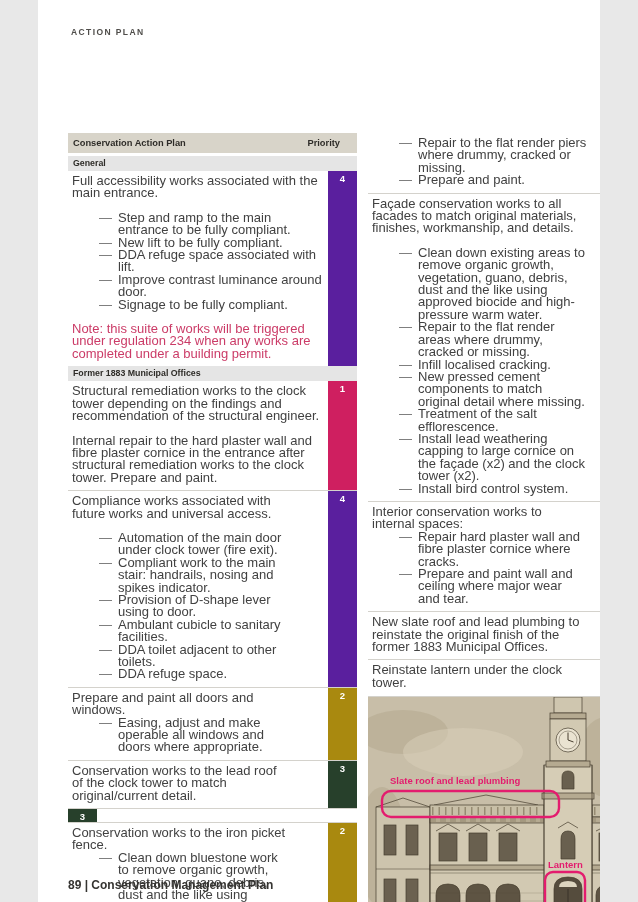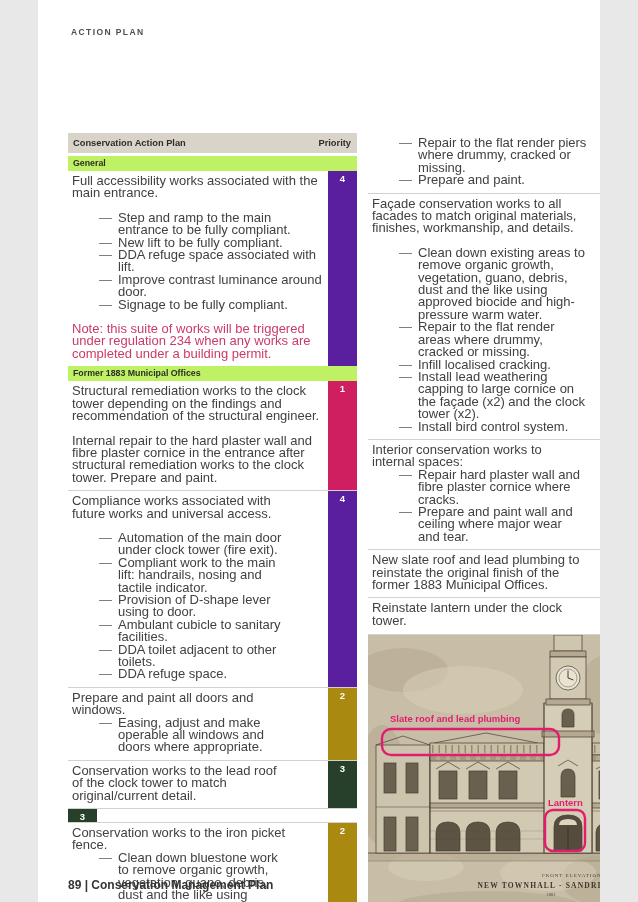--- a/index.html
+++ b/index.html
@@ -4,22 +4,22 @@
 <style>
   html,body{margin:0;padding:0;background:#e8e8e8;}
   .page{position:relative;width:562px;height:902px;background:#ffffff;margin:0 auto;
         font-family:"Liberation Sans",sans-serif;overflow:hidden;}
   .eyebrow{position:absolute;left:33px;top:27px;font-size:8.5px;letter-spacing:1.4px;
            color:#4f4d4a;font-weight:600;}
   .footer{position:absolute;left:30px;top:878px;font-size:12px;font-weight:bold;color:#353431;}
   .col-left{position:absolute;left:30px;top:133px;width:289px;}
   .col-right{position:absolute;left:330px;top:133px;width:284px;}
   .thead{display:flex;justify-content:space-between;align-items:center;background:#d8d4c9;
-         font-weight:bold;font-size:9.3px;color:#2e2c28;padding:5px 6px 5px 5px;margin-bottom:3px;}
-  .band{background:#bef264;font-weight:bold;font-size:8.8px;color:#2e2c28;padding:2px 5px 3px;}
+         font-weight:bold;font-size:9.3px;color:#2e2c28;padding:5px 17px 5px 5px;margin-bottom:3px;}
+  .band{background:#e5e5e5;font-weight:bold;font-size:8.8px;color:#2e2c28;padding:2px 5px 3px;}
   .row{display:flex;align-items:stretch;}
   .row + .row{border-top:1px solid #d4d2cc;gap:32px;}
   .cell{flex:1;padding:4px 6px 6px 4px;font-size:13px;line-height:12.4px;color:#414141;}
   .cell p{margin:0;}
   .cell p + p{margin-top:12px;}
   .bullets{margin:0;}
   .bullets.spaced{margin-top:12px;}
   .bullet{position:relative;padding-left:19px;margin-left:27px;}
   .bullet::before{content:"—";position:absolute;left:0;top:0;color:#6e6e6e;}
   .note{color:#cb3b67;margin-top:12px !important;}
@@ -70,21 +70,21 @@
         <p>Internal repair to the hard plaster wall and fibre plaster cornice in the entrance after structural remediation works to the clock tower. Prepare and paint.</p>
       </div>
       <div class="bar p1">1</div>
     </div>
 
     <div class="row">
       <div class="cell">
         <p>Compliance works associated with future works and universal access.</p>
         <div class="bullets spaced">
           <div class="bullet">Automation of the main door under clock tower (fire exit).</div>
-          <div class="bullet">Compliant work to the main lift: handrails, nosing and tactile indicator.</div>
+          <div class="bullet">Compliant work to the main stair: handrails, nosing and spikes indicator.</div>
           <div class="bullet">Provision of D-shape lever using to door.</div>
           <div class="bullet">Ambulant cubicle to sanitary facilities.</div>
           <div class="bullet">DDA toilet adjacent to other toilets.</div>
           <div class="bullet">DDA refuge space.</div>
         </div>
       </div>
       <div class="bar p4">4</div>
     </div>
 
     <div class="row">
@@ -133,20 +133,22 @@
       <div class="bar p2"></div>
     </div>
 
     <div class="row">
       <div class="cell">
         <p>Façade conservation works to all facades to match original materials, finishes, workmanship, and details.</p>
         <div class="bullets spaced">
           <div class="bullet">Clean down existing areas to remove organic growth, vegetation, guano, debris, dust and the like using approved biocide and high-pressure warm water.</div>
           <div class="bullet">Repair to the flat render areas where drummy, cracked or missing.</div>
           <div class="bullet">Infill localised cracking.</div>
+          <div class="bullet">New pressed cement components to match original detail where missing.</div>
+          <div class="bullet">Treatment of the salt efflorescence.</div>
           <div class="bullet">Install lead weathering capping to large cornice on the façade (x2) and the clock tower (x2).</div>
           <div class="bullet">Install bird control system.</div>
         </div>
       </div>
       <div class="bar p3">3</div>
     </div>
 
     <div class="row">
       <div class="cell">
         <p>Interior conservation works to internal spaces:</p>

